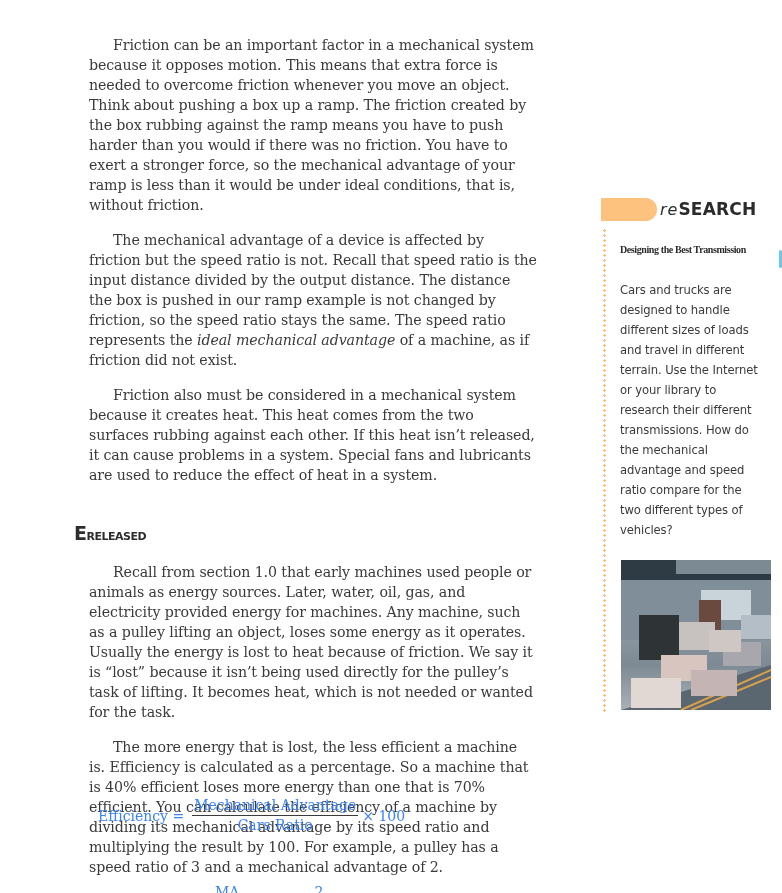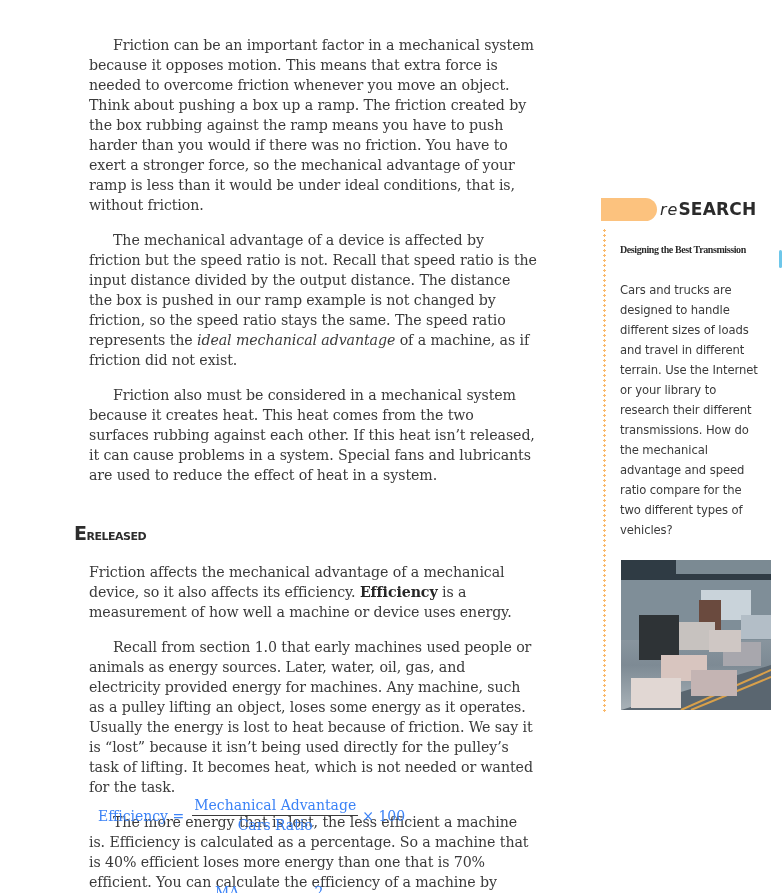--- a/index.html
+++ b/index.html
@@ -60,21 +60,20 @@
   }
 </style>
 </head>
 <body>
 
 <div class="main">
   <p class="indent">Friction can be an important factor in a mechanical system because it opposes motion. This means that extra force is needed to overcome friction whenever you move an object. Think about pushing a box up a ramp. The friction created by the box rubbing against the ramp means you have to push harder than you would if there was no friction. You have to exert a stronger force, so the mechanical advantage of your ramp is less than it would be under ideal conditions, that is, without friction.</p>
   <p class="indent"><span>The mechanical advantage of a device is affected by friction but the speed ratio is not. Recall that speed ratio is the input distance divided by the output distance. The distance the box is pushed in our ramp example is not changed by friction, so the speed ratio stays the same. The speed ratio represents the </span><i>ideal mechanical advantage</i><span> of a machine, as if friction did not exist.</span></p>
   <p class="indent">Friction also must be considered in a mechanical system because it creates heat. This heat comes from the two surfaces rubbing against each other. If this heat isn’t released, it can cause problems in a system. Special fans and lubricants are used to reduce the effect of heat in a system.</p>
   <h2><span class="cap">E</span><span>released</span></h2>
-  <p><span>Friction affects the mechanical advantage of a mechanical device, so it also affects its efficiency. </span><b>Efficiency</b><span> is a measurement of how well a machine or device uses energy.</span></p>
   <p class="indent">Recall from section 1.0 that early machines used people or animals as energy sources. Later, water, oil, gas, and electricity provided energy for machines. Any machine, such as a pulley lifting an object, loses some energy as it operates. Usually the energy is lost to heat because of friction. We say it is “lost” because it isn’t being used directly for the pulley’s task of lifting. It becomes heat, which is not needed or wanted for the task.</p>
   <p class="indent">The more energy that is lost, the less efficient a machine is. Efficiency is calculated as a percentage. So a machine that is 40% efficient loses more energy than one that is 70% efficient. You can calculate the efficiency of a machine by dividing its mechanical advantage by its speed ratio and multiplying the result by 100. For example, a pulley has a speed ratio of 3 and a mechanical advantage of 2.</p>
 </div>
 
 <div class="formula" style="top:797px;">
   <span>Efficiency =</span>
   <span class="frac" style="margin-left:8px;">
     <span class="num">Mechanical Advantage</span>
     <span class="den">Cars Ratio</span>
   </span>

